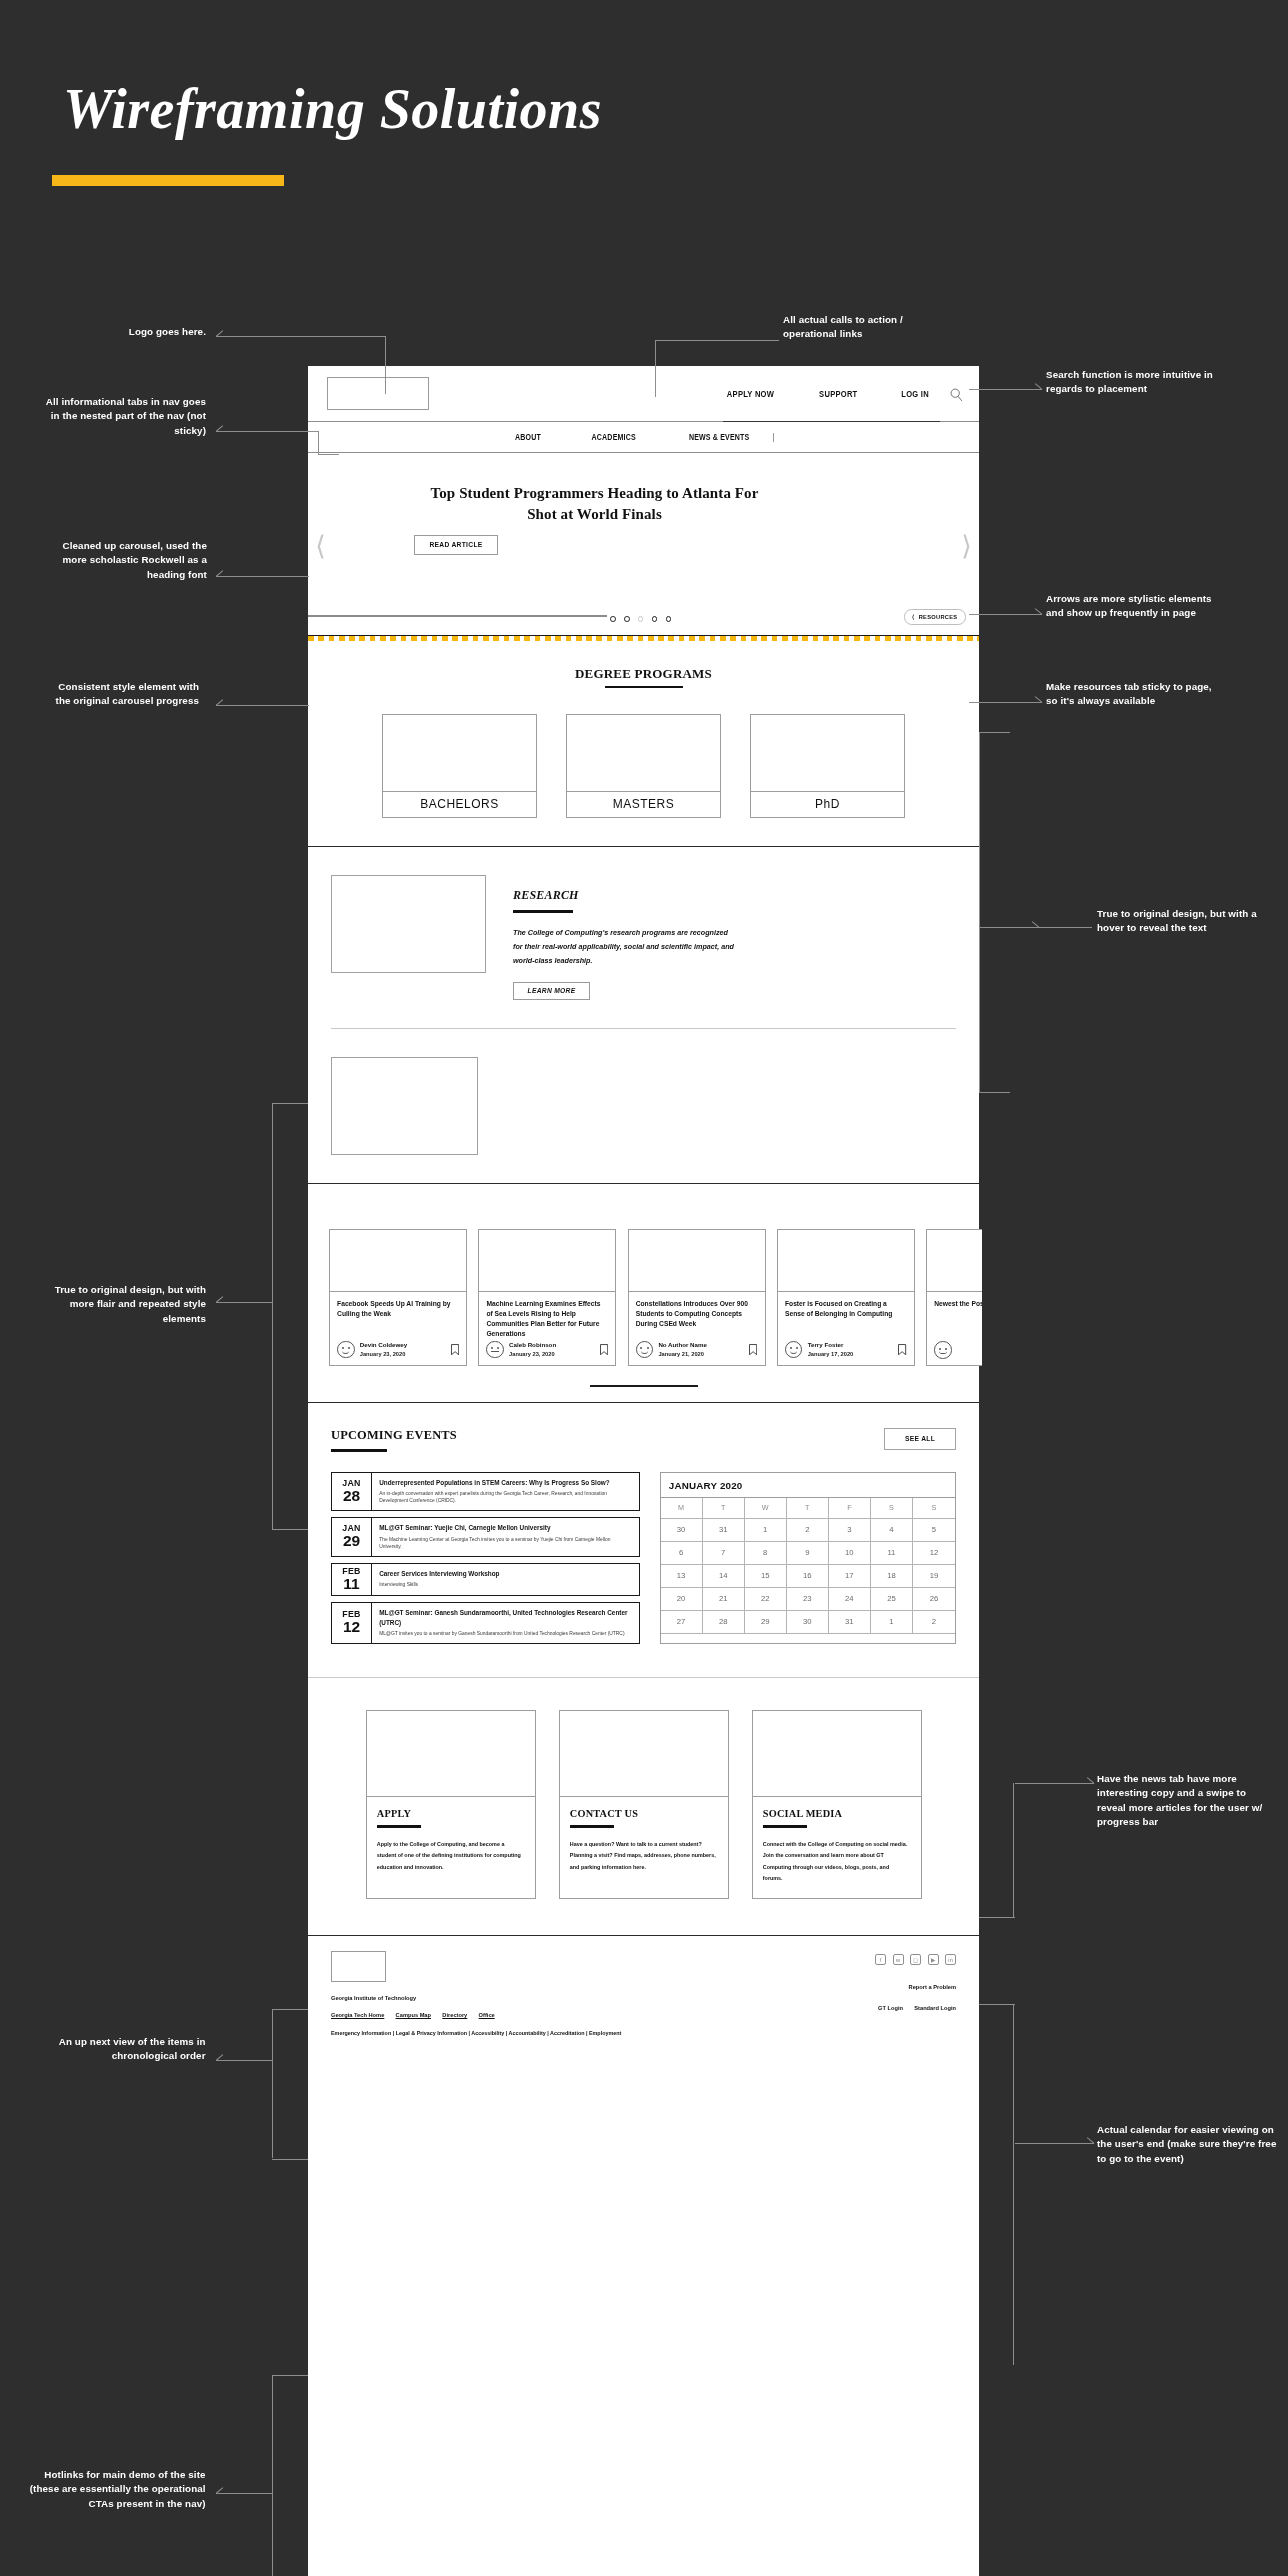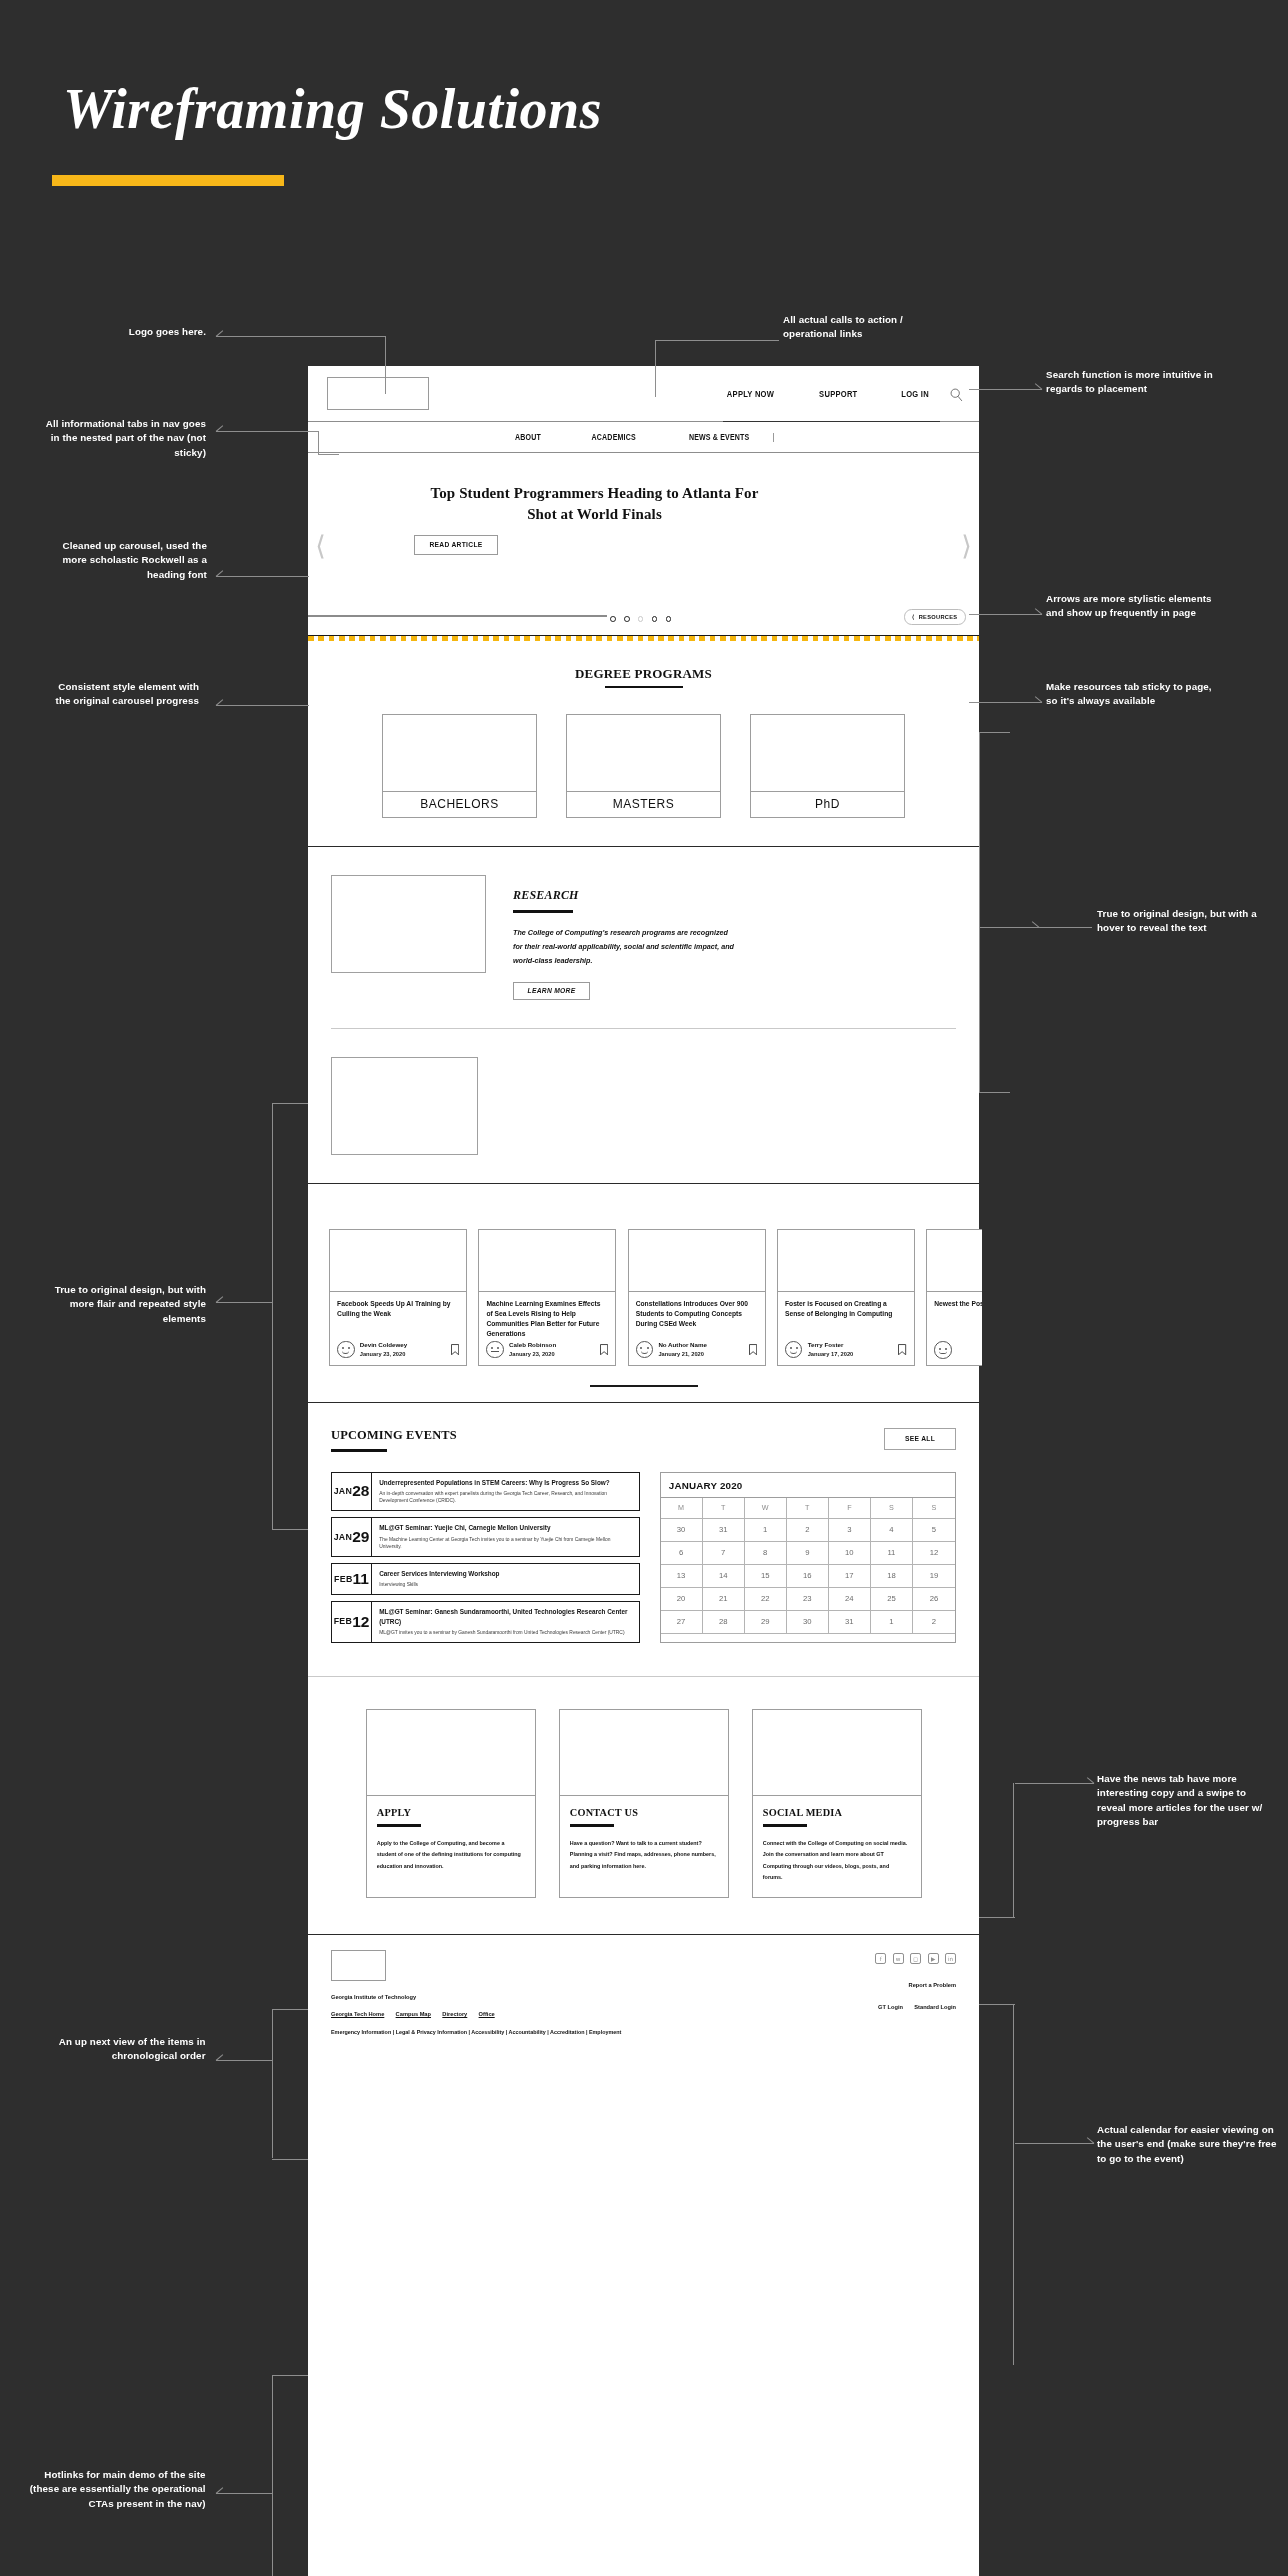--- a/index.html
+++ b/index.html
@@ -230,21 +230,21 @@
   
   .events { padding: 25px 23px 33px; position: relative; }
   .events h2 { font-size: 12.4px; }
   .events .head-underline { width: 56px; margin-top: 6.2px; }
   .events-seeall { position: absolute; right: 23px; top: 25px; }
   .events-grid { margin-top: 19.6px; display: flex; gap: 19.6px; }
   .events-list { flex: 0 0 309px; display: flex; flex-direction: column; gap: 6.2px; }
   .event-item { display: flex; border: 1px solid #1a1a1a; background: #fff; min-height: 32px; }
   .event-date {
     flex: 0 0 40px; border-right: 1.5px solid #1a1a1a;
-    display: flex; align-items: center; justify-content: center;
+    display: flex; flex-direction: column; align-items: center; justify-content: center;
     padding: 3.1px 0;
   }
   .event-date .mon { font-size: 8.8px; font-weight: 800; letter-spacing: 0.3px; color: #111; line-height: 1; }
   .event-date .day { font-size: 15.5px; font-weight: 800; color: #111; line-height: 1.05; }
   .event-text { padding: 5.2px 7.2px; flex: 1; }
   .event-title { font-size: 6.4px; font-weight: 800; line-height: 1.45; color: #111; }
   .event-desc { font-size: 4.9px; font-weight: 500; line-height: 1.5; color: #3a3a3a; margin-top: 3.1px; }
 
   .calendar { flex: 1; border: 1px solid #9d9d9d; background: #fff; }
   .cal-head { padding: 7.2px 8.2px 6.2px; font-size: 9.8px; font-weight: 800; letter-spacing: 0.2px; color: #111; }
@@ -641,21 +641,21 @@
 
 <div class="anno rt" style="left:72px; top:325px; width:134px;">Logo goes here.</div>
 <div class="lead">
   <div class="h" style="left:216px; top:336px; width:170px;"></div>
   <div class="v" style="left:385px; top:336px; height:58px;"></div>
   <div class="tip" style="left:216px; top:336px;">
       <div style="width:9.3px;height:1px;background:#8e8e8e;transform:rotate(-40deg);transform-origin:left center;"></div>
     </div>
 </div>
 
-<div class="anno rt" style="left:36px; top:417px; width:170px;">All informational tabs in nav goes in the nested part of the nav (not sticky)</div>
+<div class="anno rt" style="left:36px; top:395px; width:170px;">All informational tabs in nav goes in the nested part of the nav (not sticky)</div>
 <div class="lead">
   <div class="h" style="left:216px; top:431px; width:103px;"></div>
   <div class="v" style="left:318px; top:431px; height:24px;"></div>
   <div class="h" style="left:318px; top:454px; width:20.6px;"></div>
   <div class="tip" style="left:216px; top:431px;">
       <div style="width:9.3px;height:1px;background:#8e8e8e;transform:rotate(-40deg);transform-origin:left center;"></div>
     </div>
 </div>
 
 <div class="anno rt" style="left:52px; top:539px; width:155px;">Cleaned up carousel, used the more scholastic Rockwell as a heading font</div>

